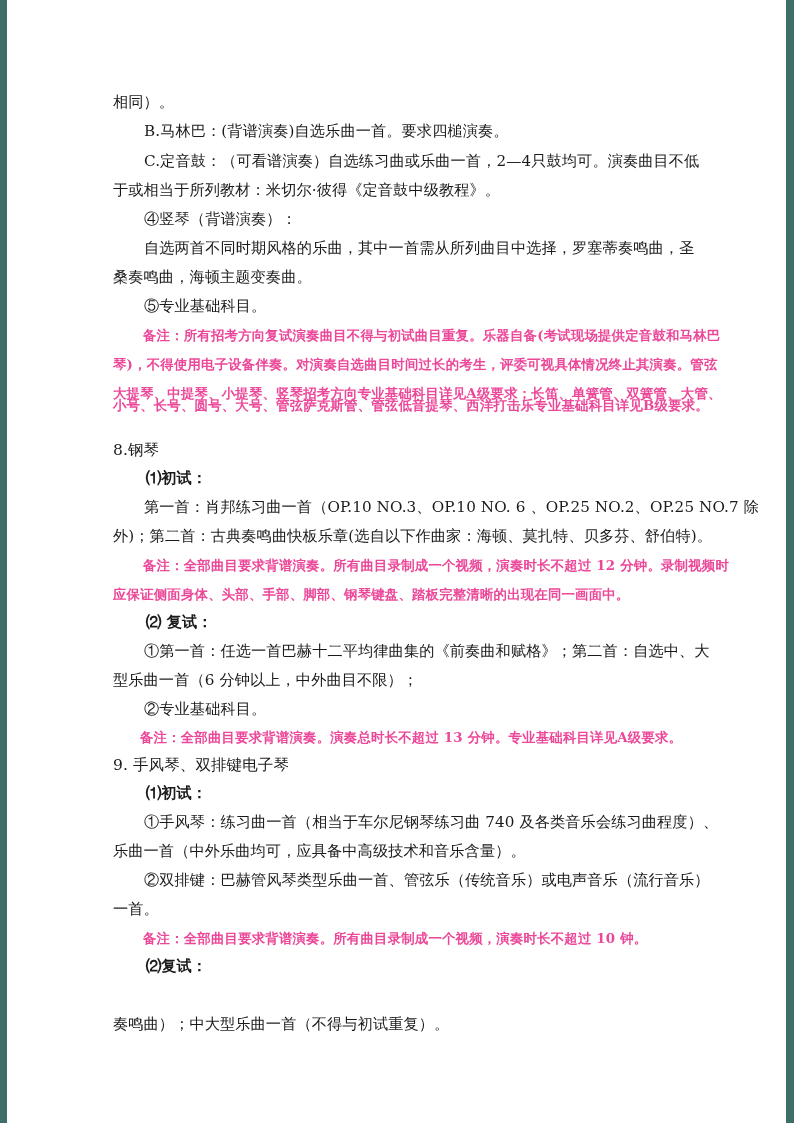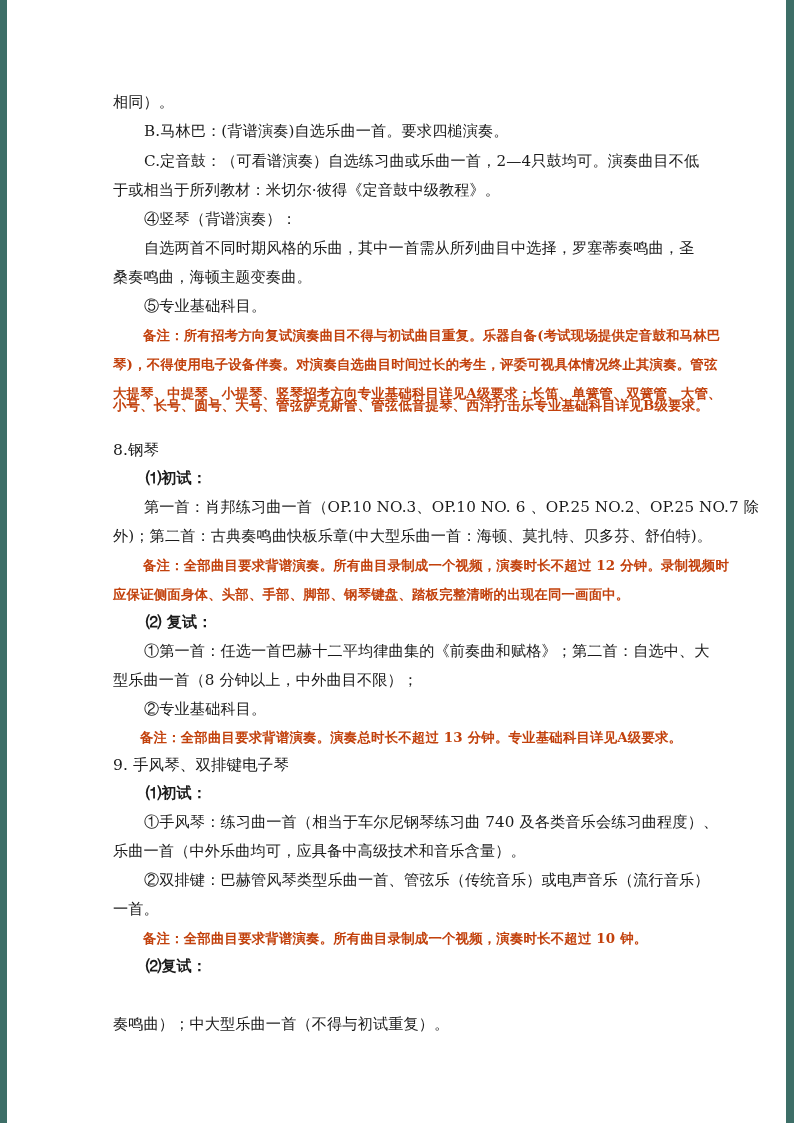--- a/index.html
+++ b/index.html
@@ -3,21 +3,21 @@
 <meta charset="utf-8">
 <style>
   html, body { margin:0; padding:0; }
   body { width:794px; height:1123px; position:relative; background:#ffffff; overflow:hidden;
          font-family:"DejaVu Serif","Liberation Serif",serif; color:#1a1a1a; }
   .border-left { position:absolute; left:0; top:0; width:7px; height:1123px; background:#3d6e67; }
   .border-right { position:absolute; left:786px; top:0; width:8px; height:1123px; background:#3d6e67; }
   .page { position:absolute; left:0; top:0; width:794px; height:870px; }
   .ln { position:absolute; left:113px; white-space:nowrap; font-size:15.2px; line-height:20px; letter-spacing:0.1px; }
   .ind { left:144px; }
-  .note { color:#c2410c; font-weight:bold; font-size:13.4px; letter-spacing:0.2px; }
+  .note { color:#ec4899; font-weight:bold; font-size:13.4px; letter-spacing:0.2px; }
   .note.ind { left:143px; }
   .note.cont { left:113px; }
   .head { font-weight:normal; font-size:15.5px; }
   .sub { font-weight:bold; left:146px; }
   .pagenum { position:absolute; top:1026px; left:0; width:794px; text-align:center; font-family:"DejaVu Sans","Liberation Sans",sans-serif; font-weight:bold; font-size:11.5px; color:#1a1a1a; letter-spacing:1px; }
 </style>
 </head>
 <body>
 
 <div class="border-left"></div>
@@ -34,27 +34,27 @@
   <div class="ln ind" style="top:296px">⑤专业基础科目。</div>
 
   <div class="ln note ind" style="top:325px">备注：所有招考方向复试演奏曲目不得与初试曲目重复。乐器自备(考试现场提供定音鼓和马林巴</div>
   <div class="ln note cont" style="top:354px">琴)，不得使用电子设备伴奏。对演奏自选曲目时间过长的考生，评委可视具体情况终止其演奏。管弦</div>
   <div class="ln note cont" style="top:383px">大提琴、中提琴、小提琴、竖琴招考方向专业基础科目详见A级要求；长笛、单簧管、双簧管、大管、</div>
   <div class="ln note cont" style="top:395px">小号、长号、圆号、大号、管弦萨克斯管、管弦低音提琴、西洋打击乐专业基础科目详见B级要求。</div>
 
   <div class="ln head" style="top:440px">8.钢琴</div>
   <div class="ln sub" style="top:468px">⑴初试：</div>
   <div class="ln ind" style="top:497px">第一首：肖邦练习曲一首（OP.10 NO.3、OP.10 NO. 6 、OP.25 NO.2、OP.25 NO.7 除</div>
-  <div class="ln" style="top:526px">外)；第二首：古典奏鸣曲快板乐章(中大型乐曲一首：海顿、莫扎特、贝多芬、舒伯特)。</div>
+  <div class="ln" style="top:526px">外)；第二首：古典奏鸣曲快板乐章(选自以下作曲家：海顿、莫扎特、贝多芬、舒伯特)。</div>
   <div class="ln note ind" style="top:555px">备注：全部曲目要求背谱演奏。所有曲目录制成一个视频，演奏时长不超过 12 分钟。录制视频时</div>
   <div class="ln note cont" style="top:584px">应保证侧面身体、头部、手部、脚部、钢琴键盘、踏板完整清晰的出现在同一画面中。</div>
 
   <div class="ln sub" style="top:612px">⑵ 复试：</div>
   <div class="ln ind" style="top:641px">①第一首：任选一首巴赫十二平均律曲集的《前奏曲和赋格》；第二首：自选中、大</div>
-  <div class="ln" style="top:670px">型乐曲一首（8 分钟以上，中外曲目不限）；</div>
+  <div class="ln" style="top:670px">型乐曲一首（6 分钟以上，中外曲目不限）；</div>
   <div class="ln ind" style="top:699px">②专业基础科目。</div>
   <div class="ln note ind" style="top:727px;left:140px">备注：全部曲目要求背谱演奏。演奏总时长不超过 13 分钟。专业基础科目详见A级要求。</div>
 
   <div class="ln head" style="top:755px">9. 手风琴、双排键电子琴</div>
   <div class="ln sub" style="top:783px">⑴初试：</div>
   <div class="ln ind" style="top:812px">①手风琴：练习曲一首（相当于车尔尼钢琴练习曲 740 及各类音乐会练习曲程度）、</div>
   <div class="ln" style="top:841px">乐曲一首（中外乐曲均可，应具备中高级技术和音乐含量）。</div>
   <div class="ln ind" style="top:870px">②双排键：巴赫管风琴类型乐曲一首、管弦乐（传统音乐）或电声音乐（流行音乐）</div>
   <div class="ln" style="top:899px">一首。</div>
   <div class="ln note ind" style="top:928px">备注：全部曲目要求背谱演奏。所有曲目录制成一个视频，演奏时长不超过 10 钟。</div>

